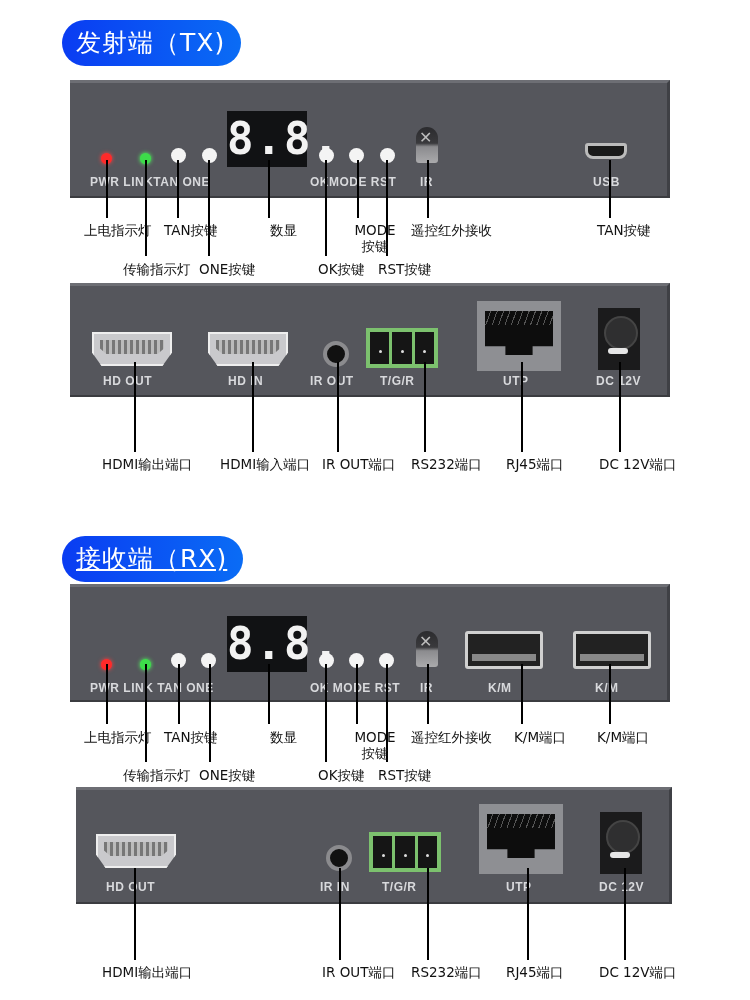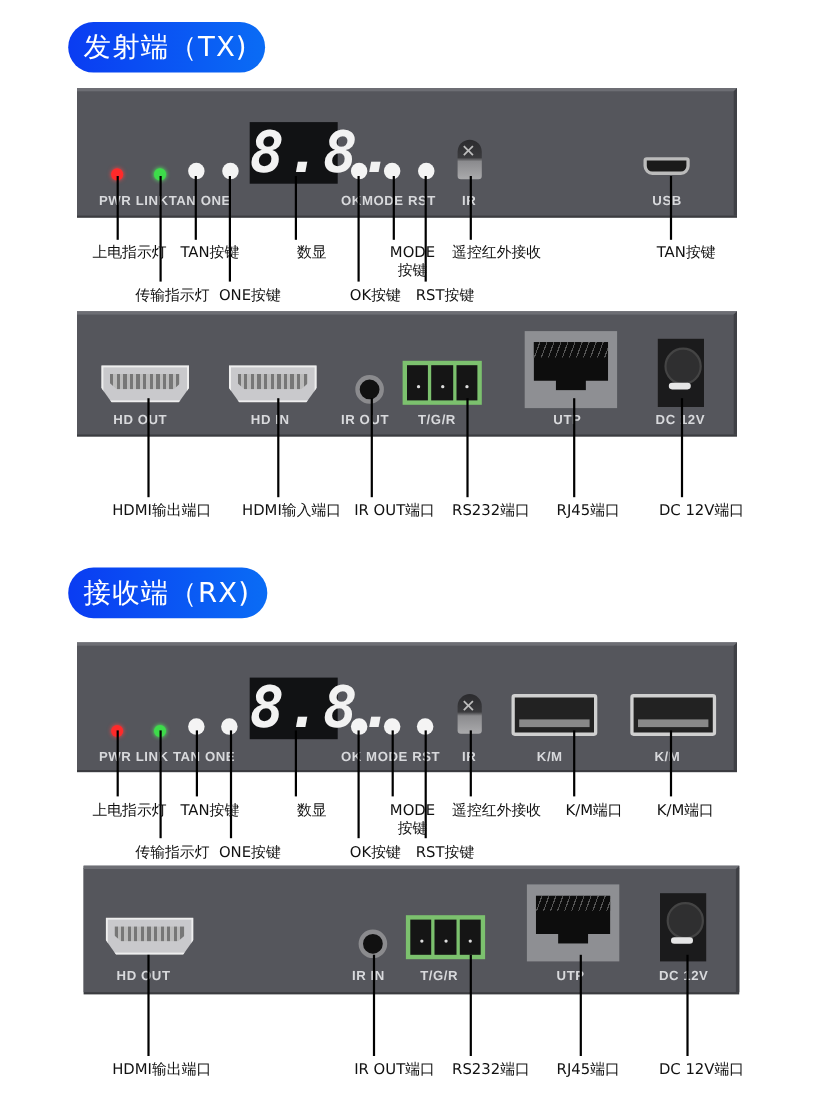--- a/index.html
+++ b/index.html
@@ -19,22 +19,22 @@
     box-shadow: 0 2px 0 #3b3c40;
   }
   .silk {
     position: absolute; color: #d8d9dc; font-weight: bold; font-size: 12px;
     font-family: "Liberation Sans", sans-serif; letter-spacing: 0.5px; white-space: nowrap;
   }
   .led { position: absolute; width: 11px; height: 11px; border-radius: 50%; }
   .btn { position: absolute; width: 15px; height: 15px; border-radius: 50%; background: #f4f4f4; }
   .seg {
     position: absolute; width: 80px; height: 56px; background: #111214;
-    color: #f2f2f2; font-family: "DejaVu Sans Mono", monospace; font-size: 52px;
-    font-style: italic; font-weight: bold; line-height: 56px; text-align: center; letter-spacing: 2px;
+    color: #f2f2f2; font-family: "DejaVu Sans Mono", monospace; font-size: 44px;
+    font-weight: bold; line-height: 56px; text-align: center; letter-spacing: 2px;
   }
   .ir {
     position: absolute; width: 22px; height: 36px; border-radius: 11px 11px 3px 3px;
     background: linear-gradient(180deg, #2b2b2e 0%, #3a3a3d 45%, #8b8b8e 55%, #aaaaac 100%);
   }
   .ir::before {
     content: "✕"; position: absolute; left: 3px; top: 1px; color: #bdbdbd; font-size: 16px; font-weight: bold;
   }
   .miniusb {
     position: absolute; width: 42px; height: 16px; background: #1a1a1a;
@@ -166,21 +166,21 @@
 <div class="line" style="left:521px;top:362px;height:90px;"></div>
 <div class="line" style="left:619px;top:362px;height:90px;"></div>
 
 <div class="lbl" style="left:86px;top:456px;">HDMI输出端口</div>
 <div class="lbl" style="left:204px;top:456px;">HDMI输入端口</div>
 <div class="lbl" style="left:306px;top:456px;">IR OUT端口</div>
 <div class="lbl" style="left:395px;top:456px;">RS232端口</div>
 <div class="lbl" style="left:490px;top:456px;">RJ45端口</div>
 <div class="lbl" style="left:583px;top:456px;">DC 12V端口</div>
 
-<div class="pill" style="left:62px;top:516px;">接收端（RX)</div>
+<div class="pill" style="left:62px;top:536px;text-decoration:underline;">接收端（RX)</div>
 
 <div class="panel" style="left:70px;top:584px;width:600px;height:116px;">
   <div class="led" style="left:31px;top:72px;background:#ff2a2a;box-shadow:0 0 4px #ff4040;"></div>
   <div class="led" style="left:70px;top:72px;background:#3ddc4a;box-shadow:0 0 4px #50ff60;"></div>
   <div class="btn" style="left:101px;top:66px;"></div>
   <div class="btn" style="left:131px;top:66px;"></div>
   <div class="seg" style="left:157px;top:29px;">8.8.</div>
   <div class="btn" style="left:249px;top:66px;"></div>
   <div class="btn" style="left:279px;top:66px;"></div>
   <div class="btn" style="left:309px;top:66px;"></div>

